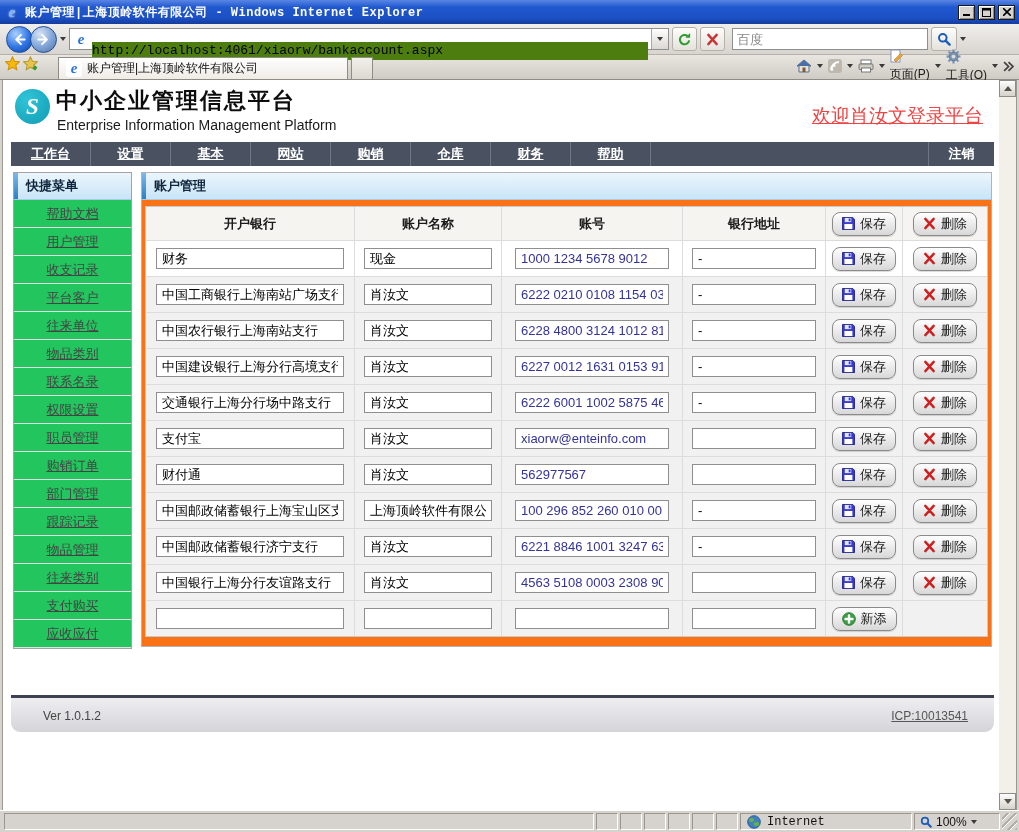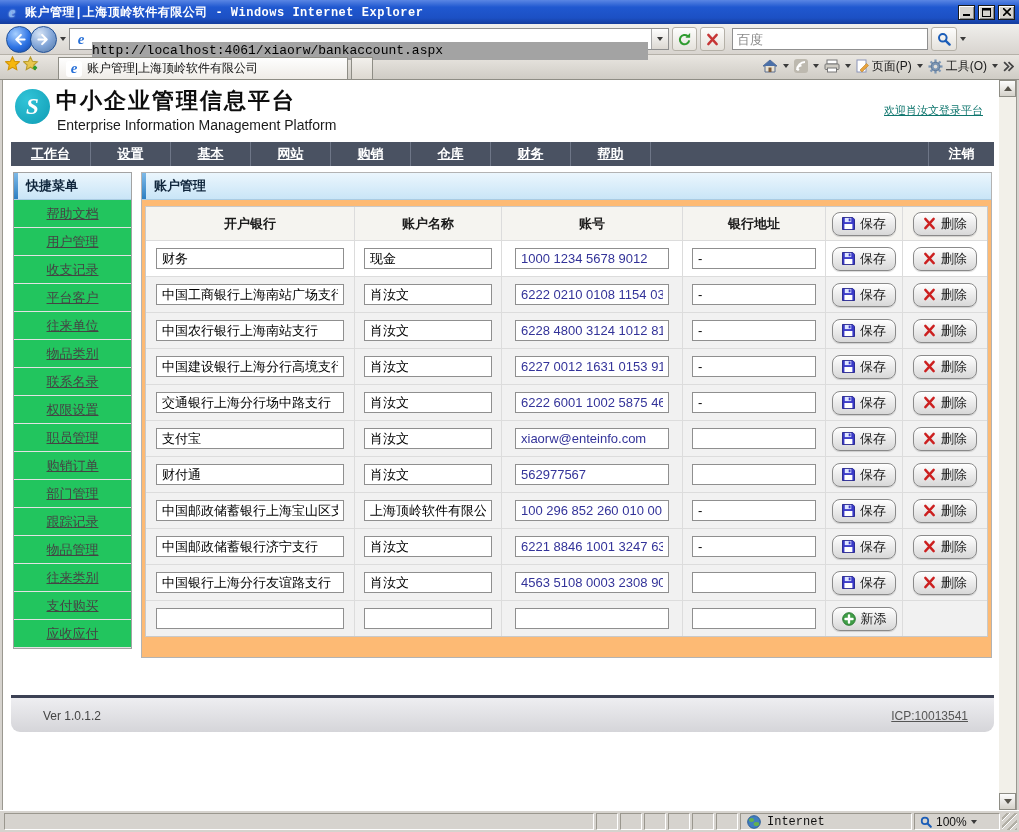--- a/index.html
+++ b/index.html
@@ -26,21 +26,21 @@
     background:linear-gradient(#f0efec,#d8d4cf); border-bottom:1px solid #b5b1a9; }
   .navcircle { width:27px; height:27px; border-radius:50%; display:flex; align-items:center;
     justify-content:center; border:1px solid #1f4f96; flex:none; }
   .nav-back { background:radial-gradient(circle at 35% 28%,#a8d0ff,#2f74e4 55%,#0e3f9e); }
   .nav-fwd  { background:radial-gradient(circle at 35% 28%,#d6e4f6,#7fa3d6 55%,#53749e); margin-left:-6px; }
   .dcaret { width:0; height:0; border-left:3.5px solid transparent; border-right:3.5px solid transparent;
     border-top:4px solid #3a3a3a; display:inline-block; }
   .urlbox { width:600px; height:22px; background:#fff; border:1px solid #8f8f8f;
     display:flex; align-items:center; padding-left:3px; gap:3px; flex:none; }
   .urlbox input { flex:1; border:none; outline:none; height:18px;
-    font:13px "Liberation Mono","DejaVu Sans Mono",monospace; color:#000; background:#a3a3a3;margin-top:23px; }
+    font:13px "Liberation Mono","DejaVu Sans Mono",monospace; color:#000; background:#4d7c0f;margin-top:23px; }
   .combo-btn { width:17px; height:20px; border-left:1px solid #a8a8a8;
     background:linear-gradient(#fefefe,#dcd8d2); display:flex; align-items:center; justify-content:center; }
   .tool-sq { width:25px; height:24px; border:1px solid #b5b1a8; border-radius:3px; flex:none;
     background:linear-gradient(#fdfdfc,#e5e2dc); display:flex; align-items:center; justify-content:center; }
   .searchbox { width:196px; height:22px; background:#fff; border:1px solid #8f8f8f;
     display:flex; align-items:center; margin-left:4px; flex:none; }
   .searchbox input { flex:1; border:none; outline:none; font-size:13px; padding:0 4px; color:#333; background:#fff; }
   .searchbox input::placeholder { color:#8a8a8a; opacity:1; }
   .search-btn { width:26px; height:24px; border:1px solid #b5b1a8; border-radius:3px;
     background:linear-gradient(#fdfdfc,#e5e2dc); display:flex; align-items:center; justify-content:center; }
@@ -49,36 +49,36 @@
   .tabsrow { height:25px; display:flex; align-items:flex-end; gap:3px; padding:0 5px;
     background:linear-gradient(#e9e6e1,#cfccc5); border-bottom:1px solid #8e8d85; }
   .staricon { margin-bottom:4px; }
   .tab { width:290px; height:22px; display:flex; align-items:center; gap:5px; padding:0 7px;
     background:linear-gradient(#fefefe,#efece7); border:1px solid #8e8d85; border-bottom:none;
     font-size:12px; color:#111; white-space:nowrap; overflow:hidden; margin-left:16px; }
   .tab-stub { width:22px; height:22px; background:linear-gradient(#f2f0ec,#ddd9d1);
     border:1px solid #8e8d85; border-bottom:none; }
   .cmdbar { margin-left:auto; display:flex; align-items:center; gap:5px; height:100%;
     font-size:12px; color:#1a1a1a; padding-bottom:2px; }
-  .cmd { display:flex; align-items:center; gap:3px; cursor:pointer; }
+  .cmd { display:flex; gap:3px; cursor:pointer;flex-direction:column; }
 
   
   .viewport { position:relative; height:730px; margin:0 2px; background:#fff;
     border-left:1px solid #9a9890; border-right:1px solid #9a9890; }
   .page { position:absolute; top:0; left:0; right:17px; bottom:0; background:#fff; overflow:hidden; }
 
   .site-header { position:absolute; top:0; left:0; right:0; height:62px; background:#fff; }
   .logo-circle { position:absolute; left:12px; top:9px; width:35px; height:35px; border-radius:50%;
     background:radial-gradient(circle at 35% 30%,#31c4d8,#0f9cb4); color:#fff; display:flex;
     align-items:center; justify-content:center;
     font:italic bold 23px "Liberation Serif","DejaVu Serif",serif; }
   .logo-title { position:absolute; left:53px; top:6px; font-size:22px; font-weight:bold;
     color:#0d0d0d; letter-spacing:2px; }
   .logo-sub { position:absolute; left:54px; top:37px; font-size:14px; color:#1a1a1a; }
-  .welcome { position:absolute; right:16px; top:23px; font-size:11px; color:#0f766e;
+  .welcome { position:absolute; right:16px; top:23px; font-size:19px; color:#ef4444;
     text-decoration:underline; cursor:pointer; }
 
   .nav { position:absolute; top:62px; left:8px; right:5px; height:24px; background:#4a5262;
     display:flex; align-items:stretch; }
   .nav-item { width:80px; line-height:24px; text-align:center; color:#fff; font-size:13px;
     font-weight:bold; text-decoration:underline; border-right:1px solid #6e7687; cursor:pointer; }
   .nav-spacer { flex:1; }
   .nav-logout { width:66px; line-height:24px; text-align:center; color:#fff; font-size:13px;
     font-weight:bold; border-left:1px solid #6e7687; cursor:pointer; }
 
@@ -86,22 +86,22 @@
 
   .sidebar { position:absolute; left:10px; top:6px; width:119px; background:#fff;
     border:1px solid #a3a3a3; }
   .pane-head { height:27px; display:flex; align-items:center;
     background:linear-gradient(#ebf6fd,#c9e5f7); border-bottom:1px solid #aacbe2;
     font-size:13px; font-weight:bold; color:#10263c; }
   .accent { width:4px; height:100%; background:linear-gradient(180deg,#7db9e8,#2d7fc2); margin-right:8px; flex:none; }
   .side-item { height:28px; line-height:28px; text-align:center; font-size:13px; color:#444;
     text-decoration:underline; border-bottom:1px solid #e2e2e2; cursor:pointer; background:#22c55e; }
 
-  .panel { position:absolute; left:138px; top:6px; width:851px; background:#fdba74;
-    border:1px solid #b3b3b3; padding-bottom:20px; }
+  .panel { position:absolute; left:138px; top:6px; width:851px; background:#f97316;
+    border:1px solid #b3b3b3; padding-bottom:9px; }
   .table { margin:6px 3px 0; border:1px solid #c9c9c9; }
   .thead { display:flex; align-items:center; height:33px; background:#f5f4f0; }
   .trow { display:flex; align-items:center; height:36px; background:#f1f1f1; border-top:1px solid #dcdcdc; }
   .trow.first { background:#fff; }
   .td { display:flex; align-items:center; justify-content:center; height:100%;
     border-right:1px solid #dcdcdc; flex:none; }
   .td:last-child { border-right:none; flex:1; }
   .c1{width:209px;} .c2{width:147px;} .c3{width:181px;} .c4{width:143px;} .c5{width:77px;}
   .th { font-size:13px; font-weight:bold; color:#1a1a1a; }
   .cell-input { height:21px; border:1px solid #8f8f8f; background:#fff; font-size:13px;

